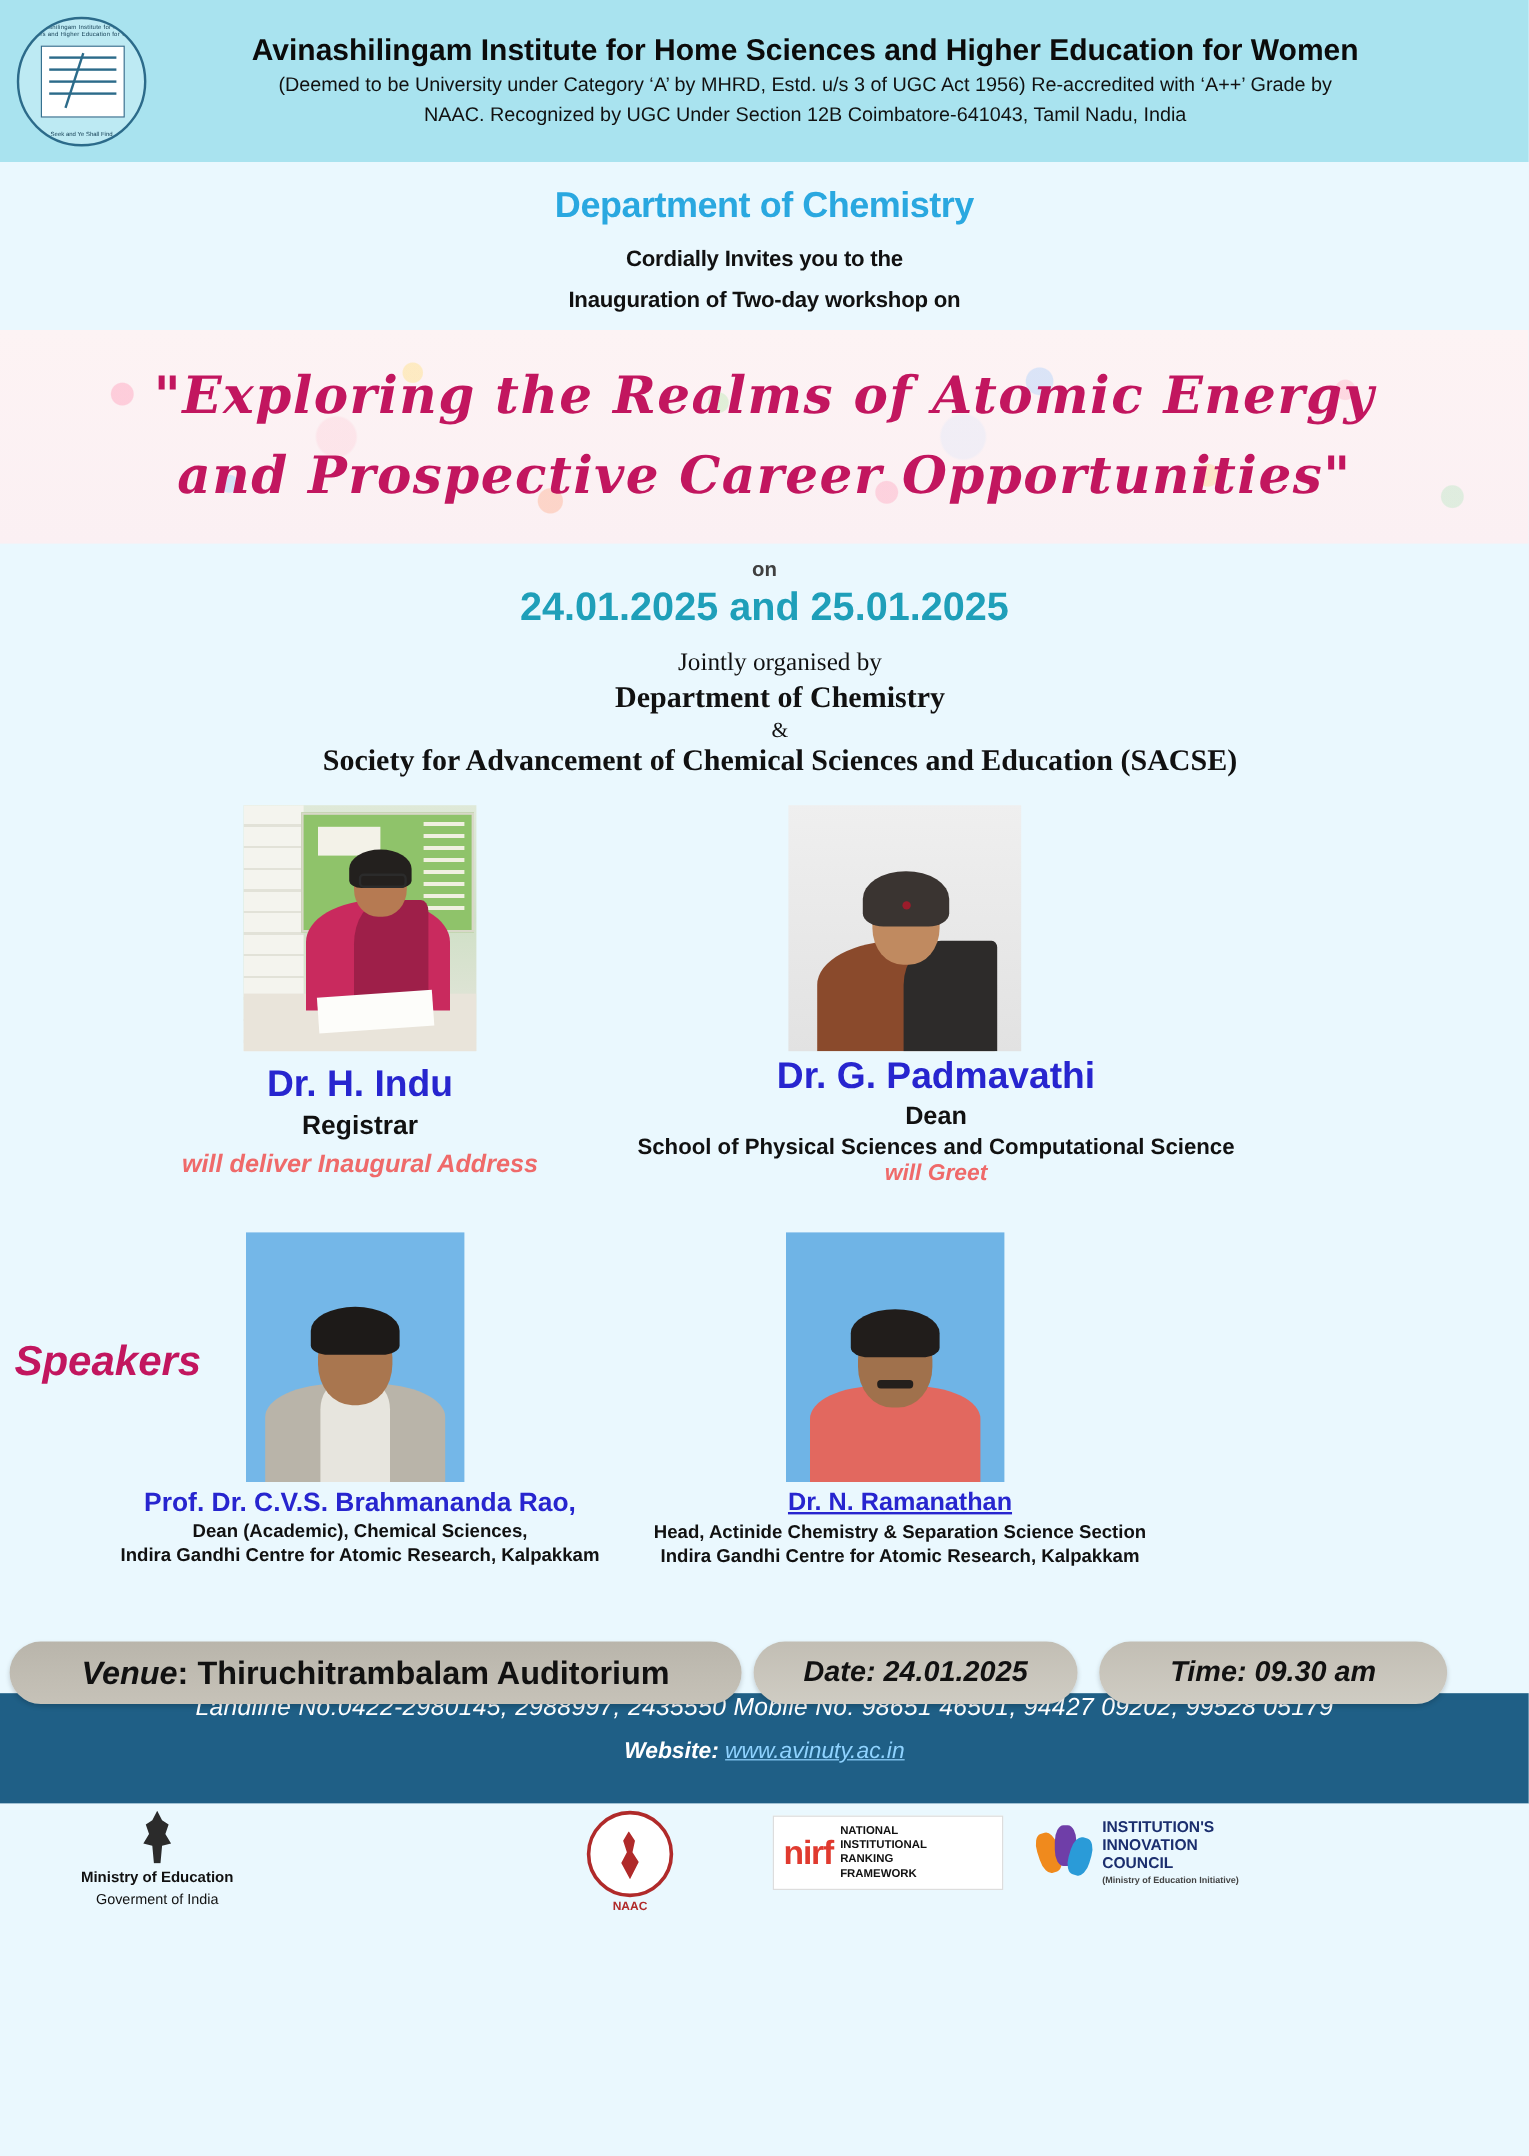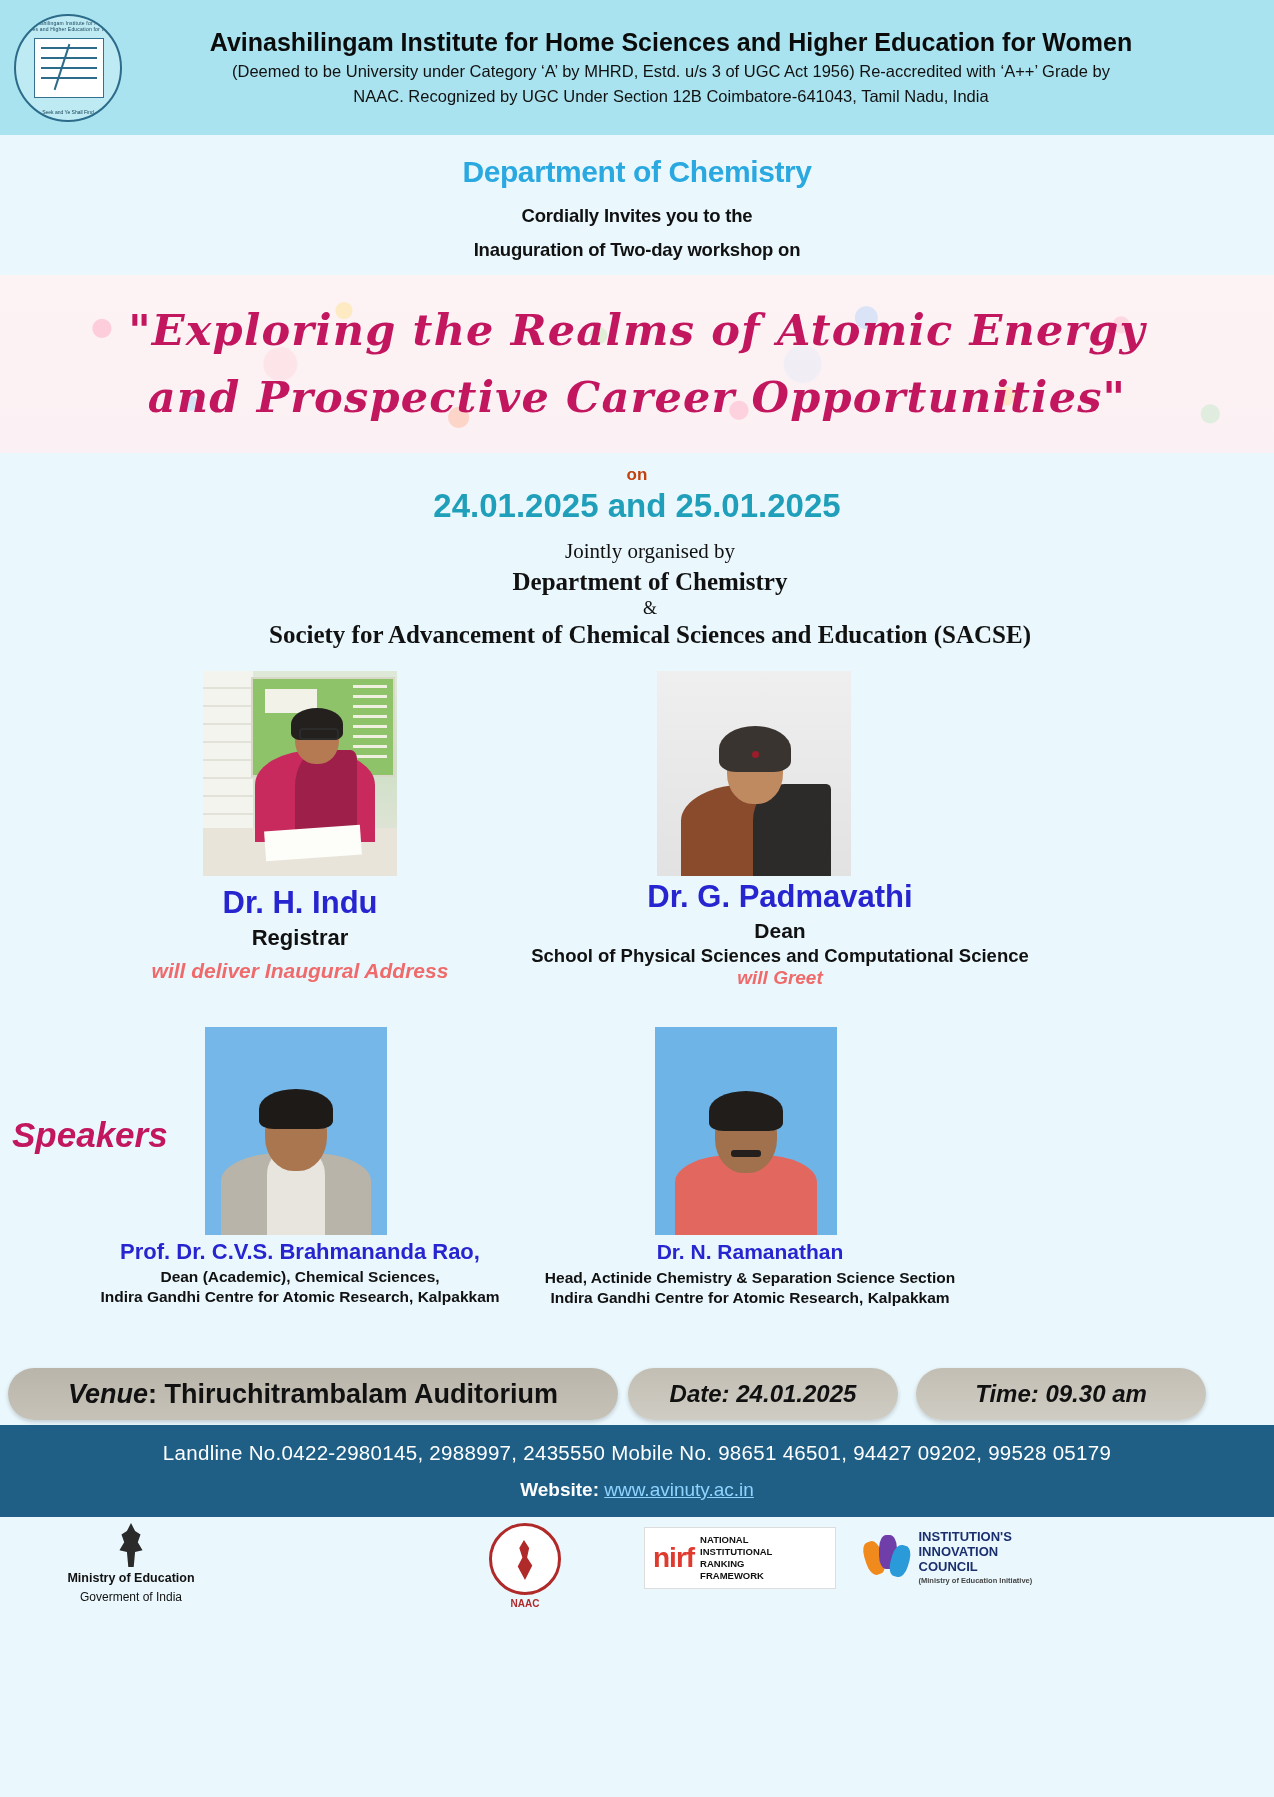--- a/index.html
+++ b/index.html
@@ -145,21 +145,21 @@
     font-size: 43px;
     line-height: 1.55;
     letter-spacing: 1.2px;
     text-align: center;
     white-space: nowrap;
   }
 
   
   .on-word {
     text-align: center;
-    color: #c2410c;
+    color: #404040;
     font-weight: bold;
     font-size: 17px;
     margin-top: 12px;
   }
   .dates {
     text-align: center;
     color: #1f9fb9;
     font-weight: bold;
     font-size: 33px;
     margin-top: 2px;
@@ -368,21 +368,21 @@
   .sub-rao1 {
     position: absolute; left: 90px; top: 241px; width: 420px;
     text-align: center; font-size: 15.5px; font-weight: bold; color: #111;
   }
   .sub-rao2 {
     position: absolute; left: 90px; top: 261px; width: 420px;
     text-align: center; font-size: 15.5px; font-weight: bold; color: #111;
   }
   .name-ram {
     position: absolute; left: 540px; top: 213px; width: 420px;
-    text-align: center; font-size: 21px; font-weight: bold; color: #2725cf;
+    text-align: center; font-size: 21px; font-weight: bold; color: #2725cf; text-decoration: underline;
   }
   .sub-ram1 {
     position: absolute; left: 490px; top: 242px; width: 520px;
     text-align: center; font-size: 15.5px; font-weight: bold; color: #111;
   }
   .sub-ram2 {
     position: absolute; left: 490px; top: 262px; width: 520px;
     text-align: center; font-size: 15.5px; font-weight: bold; color: #111;
   }
 
@@ -414,28 +414,27 @@
     font-size: 24px; font-weight: bold; font-style: italic; color: #111;
   }
   .pill-time {
     left: 916px; top: 0; width: 290px; height: 52px;
     background: linear-gradient(180deg,#c2beb4 0%, #cfccc3 100%);
     font-size: 24px; font-weight: bold; font-style: italic; color: #111;
   }
 
   
   .contact {
-    margin-top: 14px;
     background: #1f5f86;
     height: 92px;
     display: flex;
     flex-direction: column;
     align-items: center;
-    justify-content: center;
     color: #fff;
+    font-style: italic;
   }
   .contact-line {
     font-size: 20.5px;
     letter-spacing: .3px;
   }
   .contact-web {
     margin-top: 14px;
     font-size: 19px;
     font-weight: bold;
   }

